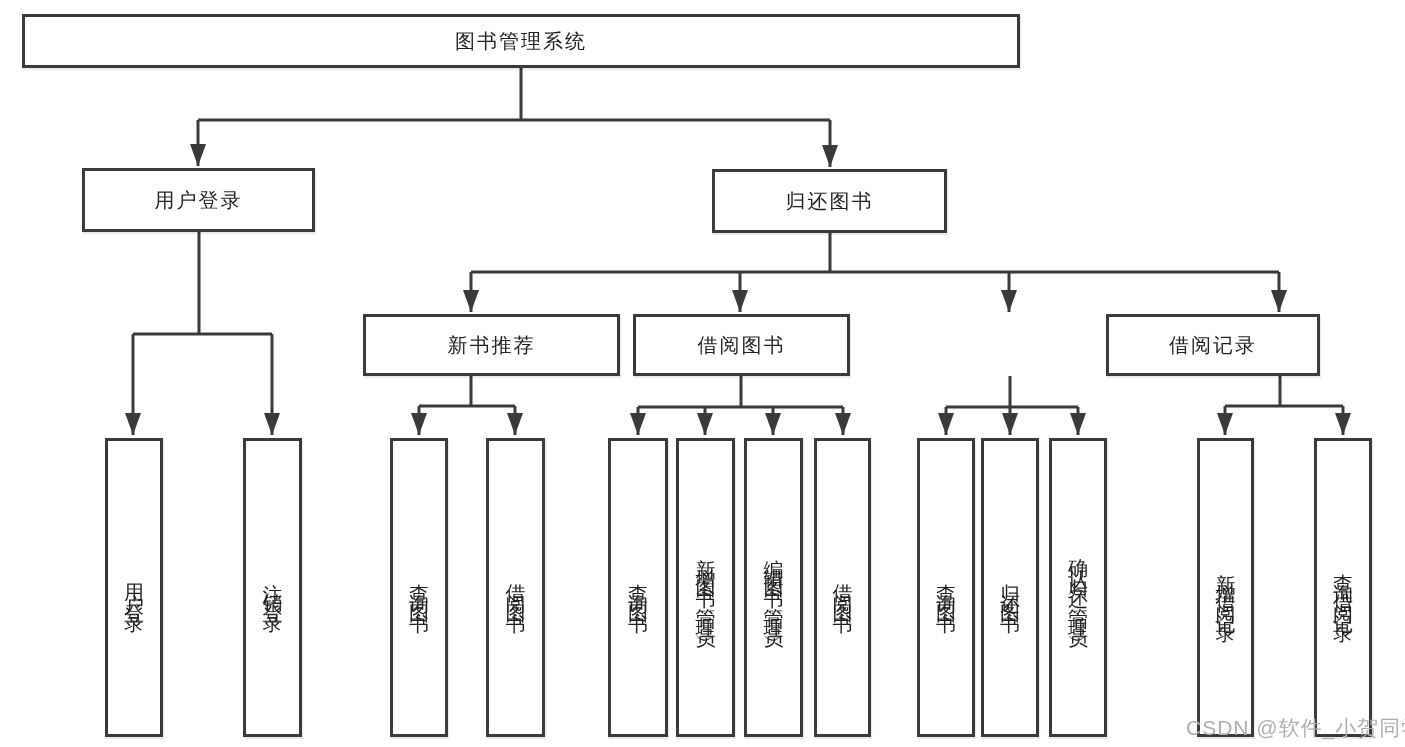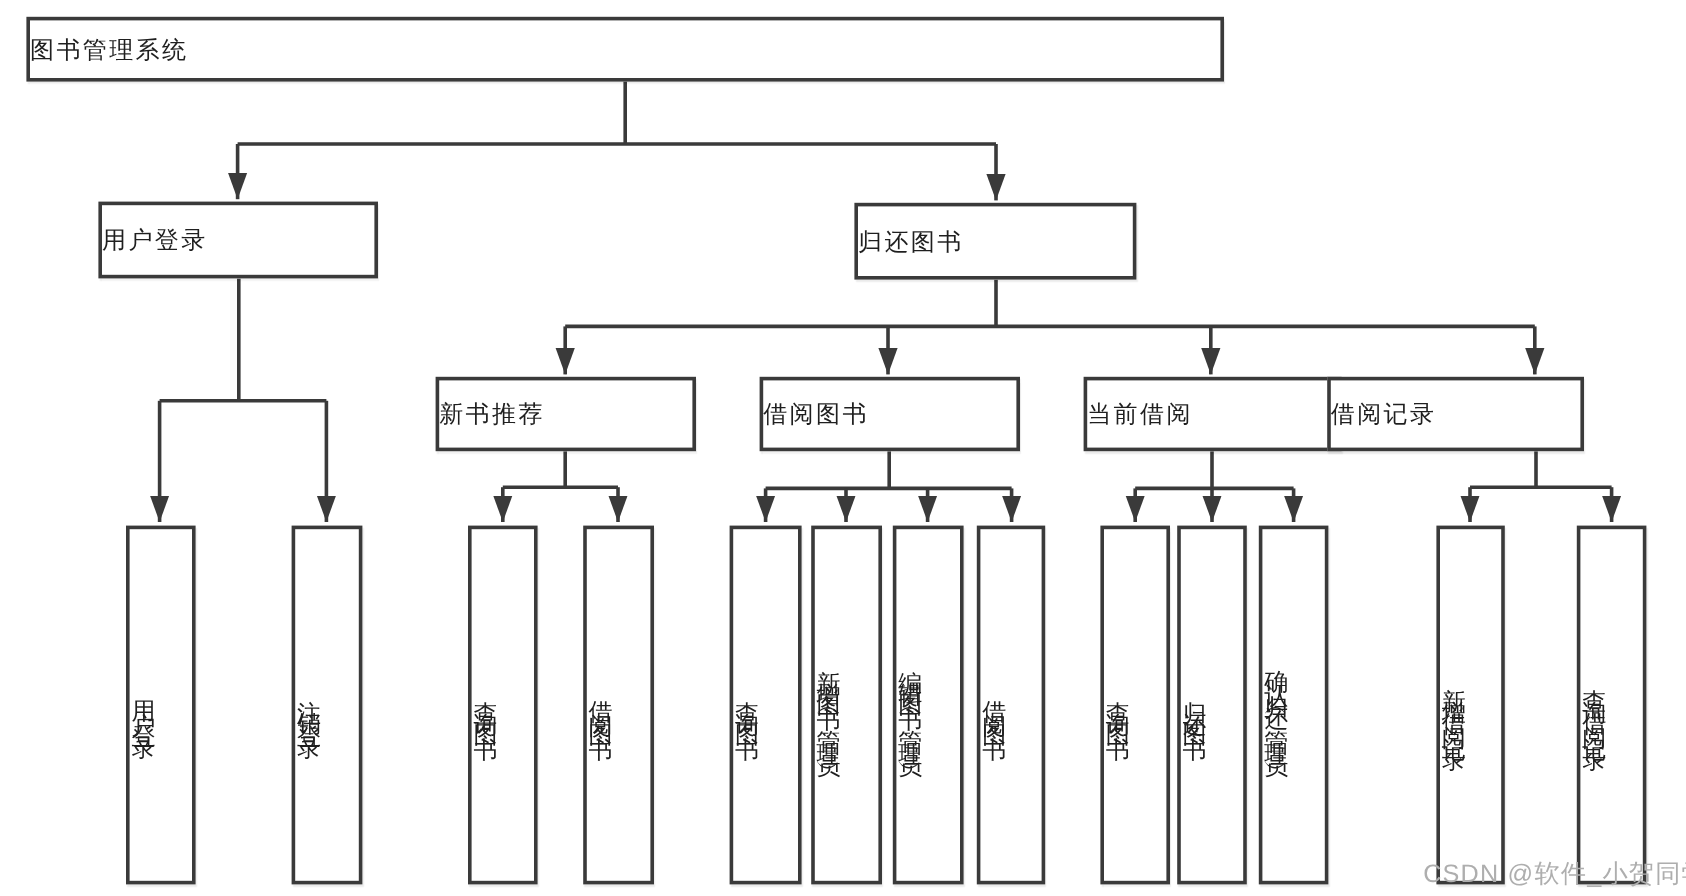--- a/index.html
+++ b/index.html
@@ -32,21 +32,21 @@
     stroke-width: 3;
   }
   .connector-layer marker path { fill: var(--line); stroke: none; }
 
   .node {
     position: absolute;
     background: var(--bg);
     border: 3px solid var(--line);
     display: flex;
     align-items: center;
-    justify-content: flex-start;
+    justify-content: center;
     color: var(--text);
     font-size: 20px;
     letter-spacing: 2px;
     white-space: nowrap;
     box-shadow: 1px 2px 1px rgba(0,0,0,0.08);
   }
 
   .node.h {  }
 
   .node.v {  }
@@ -121,28 +121,25 @@
     <span>图书管理系统</span>
   </div>
 
   <div class="node h" style="left:82px;top:168px;width:233px;height:64px">
     <span>用户登录</span>
   </div>
   <div class="node h" style="left:712px;top:169px;width:235px;height:64px">
     <span>归还图书</span>
   </div>
 
-  <div class="node h" style="left:363px;top:314px;width:217px;height:62px">
+  <div class="node h" style="left:363px;top:314px;width:257px;height:62px">
     <span>新书推荐</span>
   </div>
   <div class="node h" style="left:633px;top:314px;width:217px;height:62px">
     <span>借阅图书</span>
-  </div>
-  <div class="node h" style="left:903px;top:314px;width:215px;height:62px">
-    <span>当前借阅</span>
   </div>
   <div class="node h" style="left:1106px;top:314px;width:214px;height:62px">
     <span>借阅记录</span>
   </div>
 
   <div class="node v" style="left:105px;top:438px;width:58px;height:299px">
     <span class="vtext">用户登录</span>
   </div>
   <div class="node v" style="left:243px;top:438px;width:59px;height:299px">
     <span class="vtext">注销登录</span>

